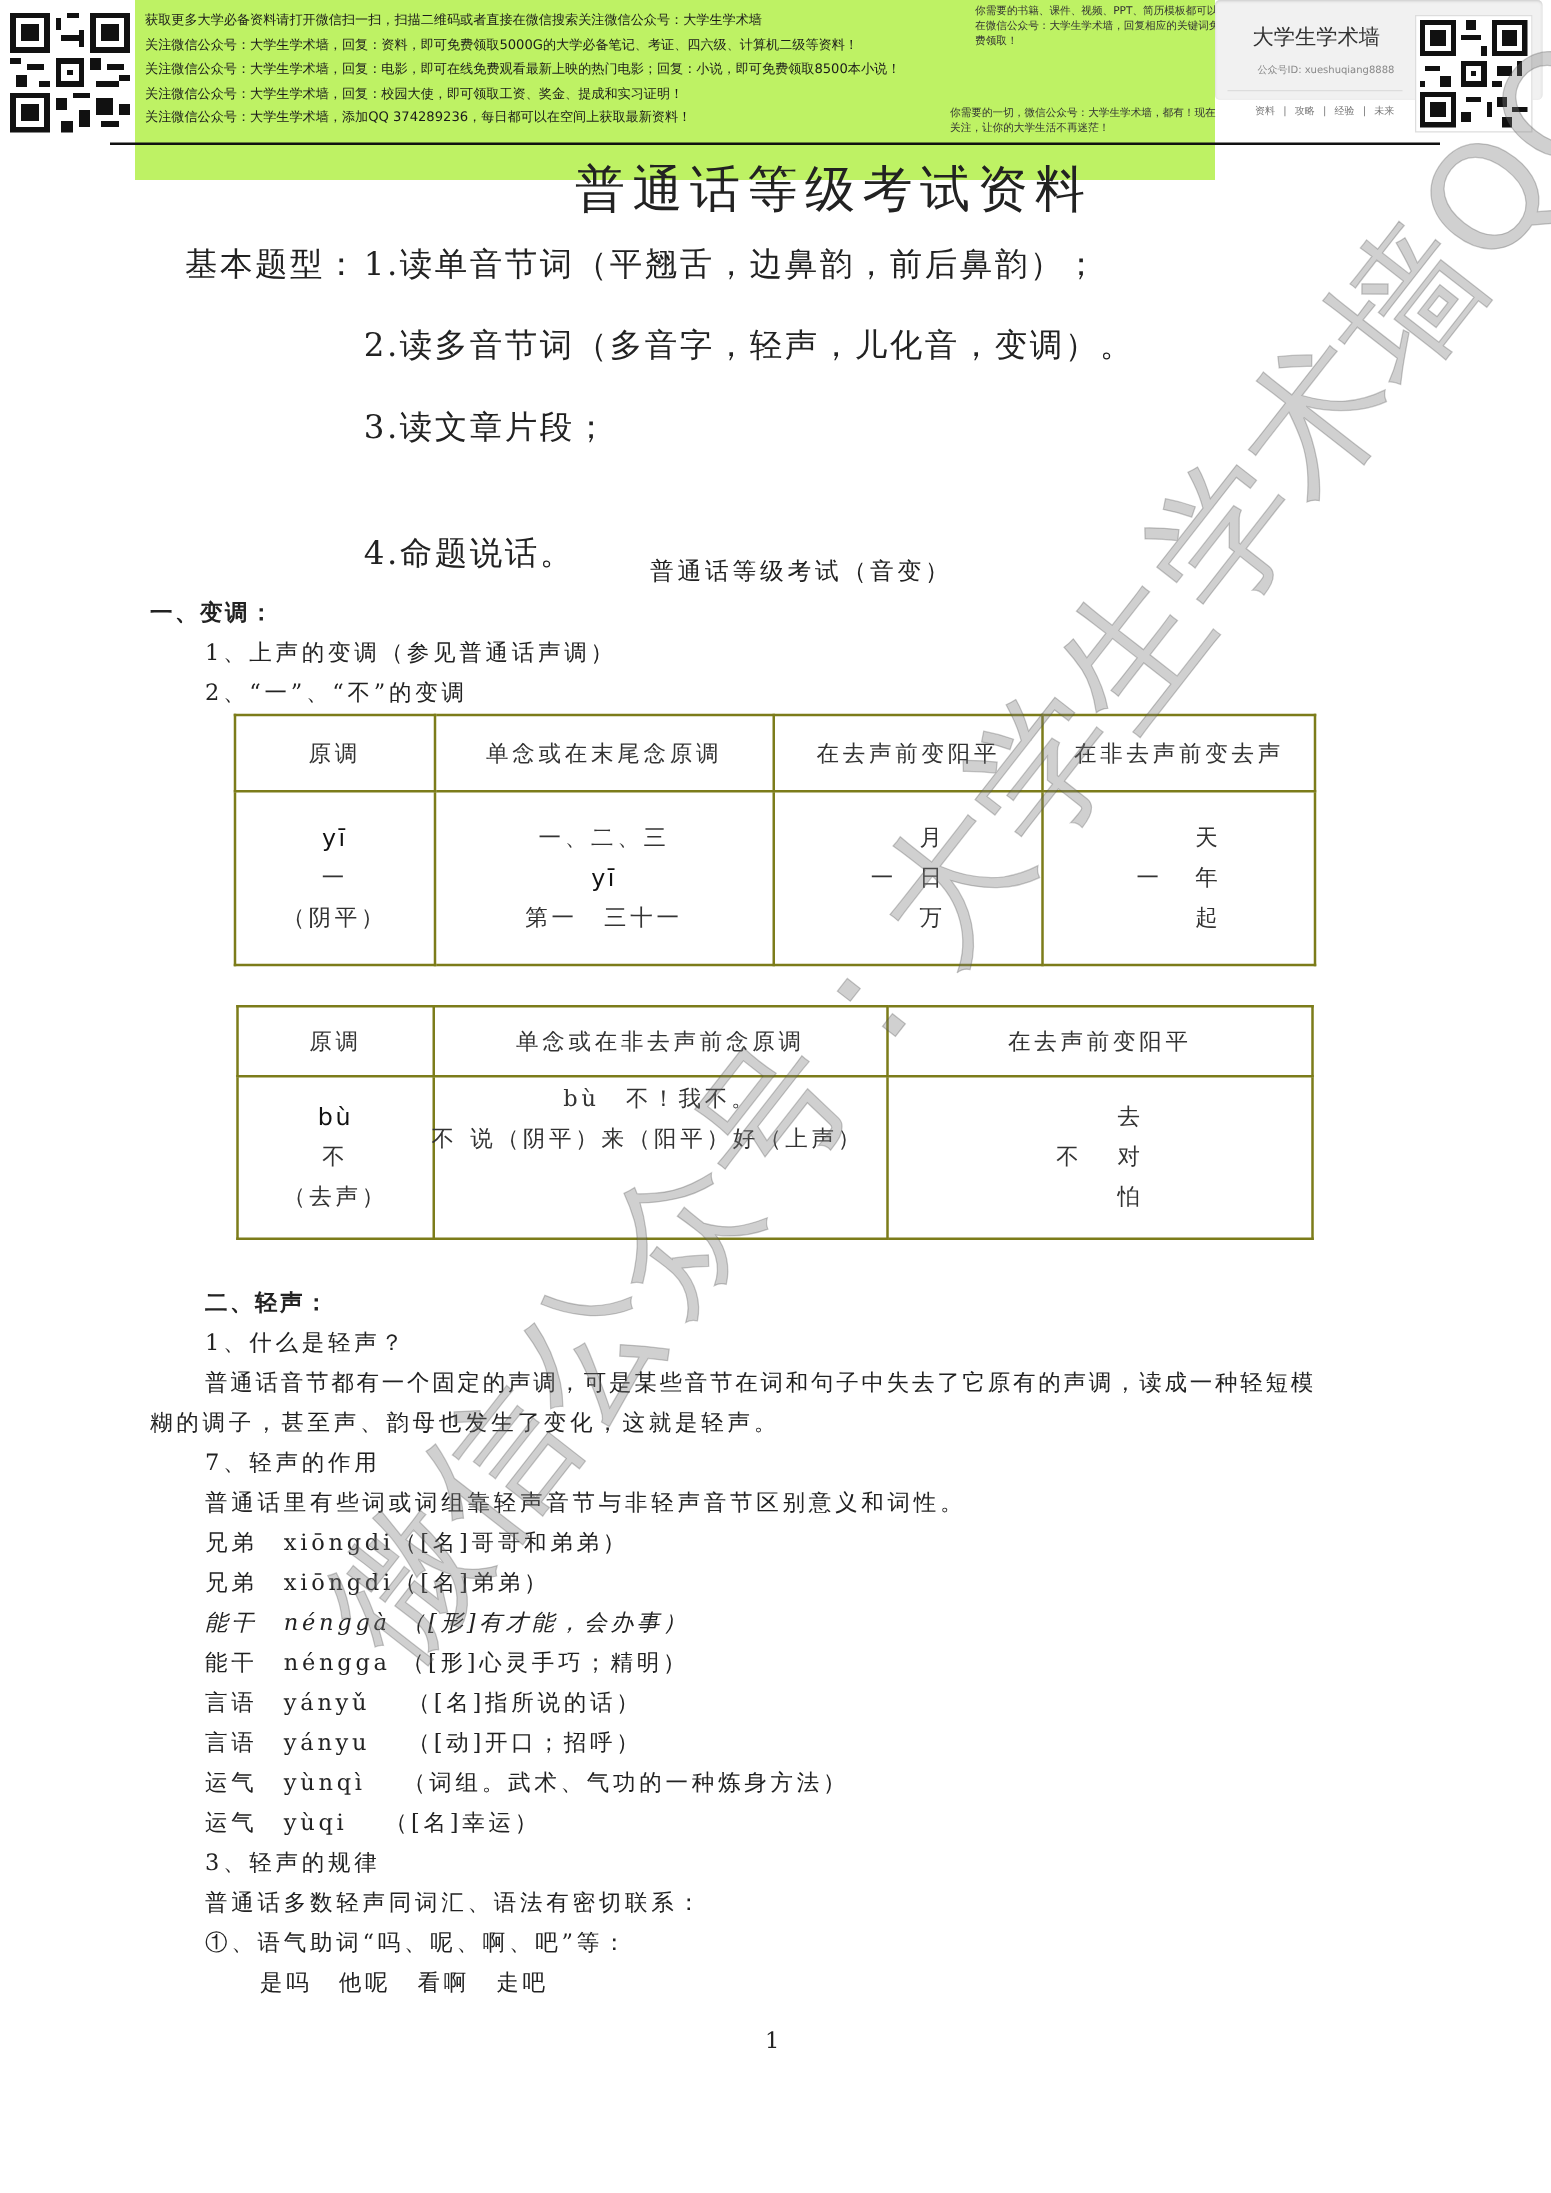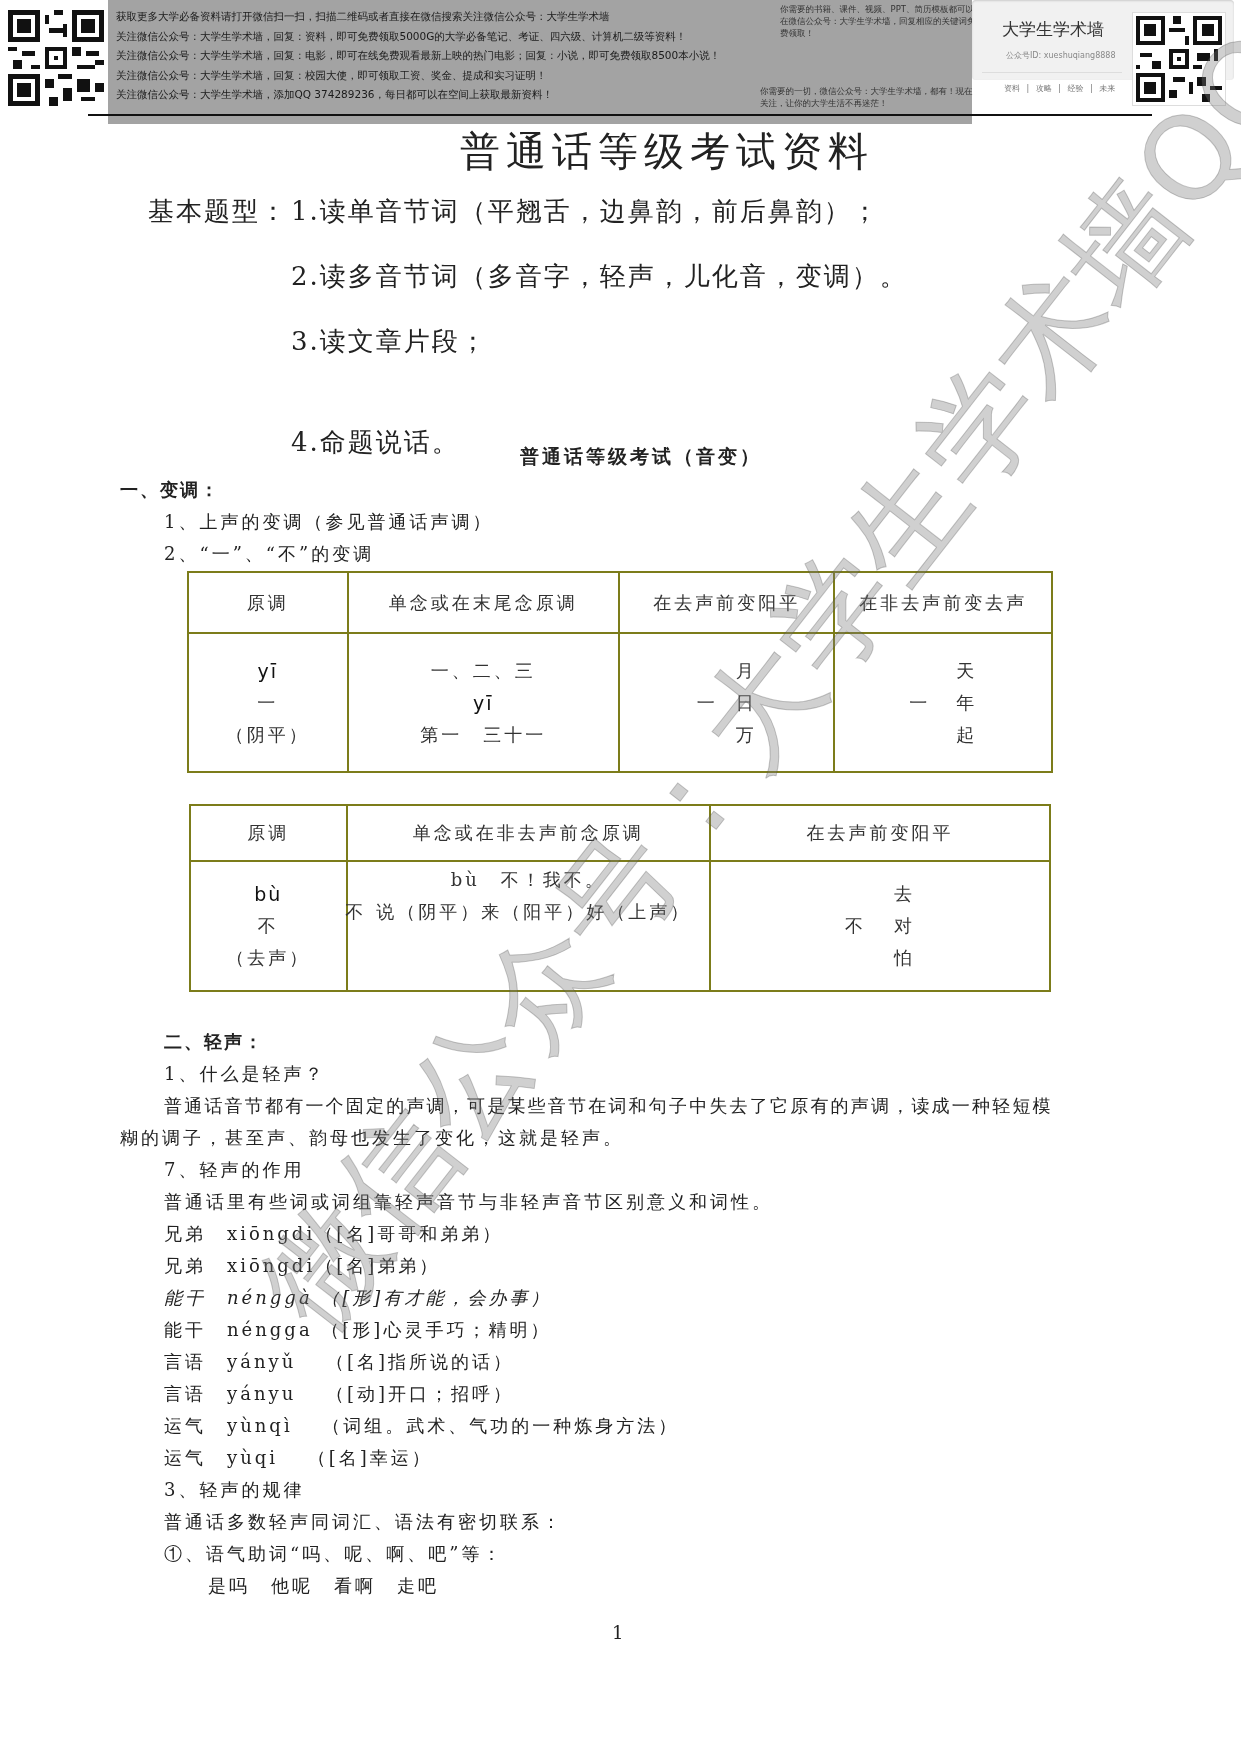--- a/index.html
+++ b/index.html
@@ -2,21 +2,21 @@
 <html><head>
 <meta charset="utf-8">
 <style>
   html, body { margin: 0; padding: 0; background: #ffffff; }
   body { width: 1241px; height: 1754px; position: relative; overflow: hidden;
          font-family: "DejaVu Serif", "Liberation Serif", serif; color: #222; }
 
   
   .banner { position: absolute; left: 0; top: 0; width: 1241px; height: 115px; }
   .banner-qr-left { position: absolute; left: 8px; top: 10px; width: 96px; height: 96px; }
-  .banner-ad { position: absolute; left: 108px; top: 0; width: 864px; height: 124px; background: #a3a3a3; }
+  .banner-ad { position: absolute; left: 108px; top: 0; width: 864px; height: 144px; background: #bef264; }
   .banner-lines { position: absolute; left: 8px; top: 7px; font-family: "DejaVu Sans", sans-serif;
                   font-size: 10.5px; line-height: 19.5px; color: #1a1a1a; white-space: nowrap; }
   .banner-right-top { position: absolute; left: 672px; top: 3px; width: 200px; font-family: "DejaVu Sans", sans-serif;
                       font-size: 8.5px; line-height: 12px; color: #333; }
   .banner-right-bottom { position: absolute; left: 652px; top: 85px; width: 220px; font-family: "DejaVu Sans", sans-serif;
                          font-size: 8.5px; line-height: 12px; color: #333; }
   .banner-card { position: absolute; left: 972px; top: 0; width: 262px; height: 80px; background: #f1f1f1;
                  border-radius: 4px; box-shadow: 0 1px 2px #ccc inset; }
   .card-name { position: absolute; left: 30px; top: 18px; font-family: "DejaVu Sans", sans-serif; font-size: 17px; color: #333; }
   .card-id { position: absolute; left: 34px; top: 50px; font-family: "DejaVu Sans", sans-serif; font-size: 8px; color: #888; }
@@ -25,21 +25,21 @@
   .banner-qr-right { position: absolute; left: 160px; top: 12px; width: 86px; height: 86px; background: #fff;
                      border: 1px solid #ddd; padding: 3px; }
   .banner-rule { position: absolute; left: 88px; top: 114px; width: 1064px; height: 2px; background: #111; }
 
   .qr { width: 100%; height: 100%; }
 
   
   .abs { position: absolute; white-space: nowrap; }
   .doc-title { left: 460px; top: 124px; font-size: 40px; letter-spacing: 6px; color: #222; }
   .qtype { font-size: 26px; letter-spacing: 2px; color: #222; }
-  .subtitle { left: 520px; top: 444px; font-size: 19px; font-weight: bold; letter-spacing: 3px; }
+  .subtitle { left: 520px; top: 444px; font-size: 19px; font-weight: normal; letter-spacing: 3px; }
   .h-sec { font-size: 18px; font-weight: bold; letter-spacing: 2px; }
   .p { font-size: 18px; letter-spacing: 3px; color: #222; }
 
   table.tone { position: absolute; border-collapse: collapse; font-size: 18px; letter-spacing: 3px; color: #333; }
   table.tone td { border: 2px solid #7c7c1a; text-align: center; vertical-align: middle; padding: 0; }
   table.tone td.lines { line-height: 32px; }
   .py { font-family: "DejaVu Sans", sans-serif; font-size: 19px; color: #111; letter-spacing: 2px; }
 
   .page-num { left: 612px; top: 1622px; font-size: 18px; }
 

